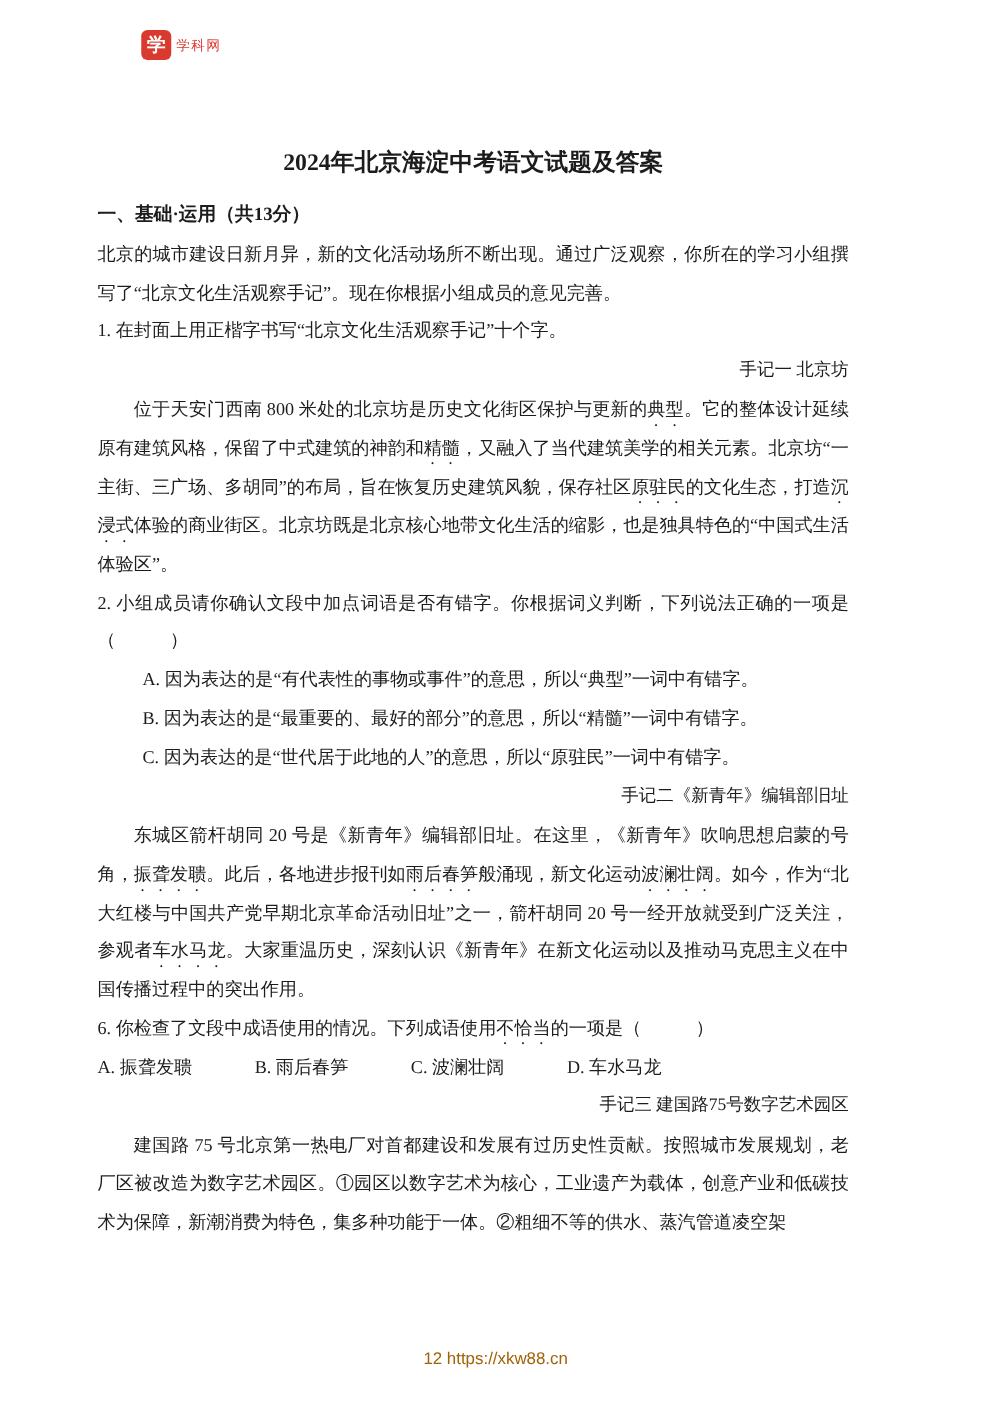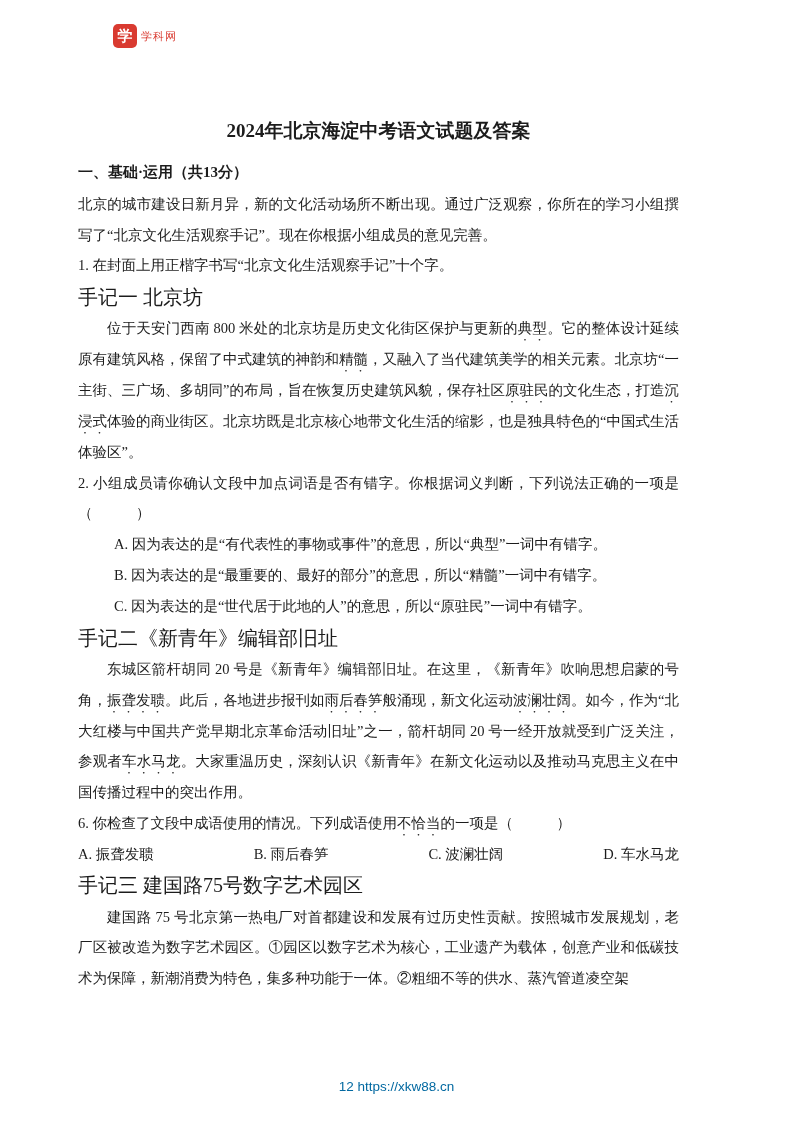--- a/index.html
+++ b/index.html
@@ -30,37 +30,36 @@
   }
   p.body{
     margin:0;
     font-size:14.5px;
     line-height:30.5px;
     text-align:justify;
   }
   .indent{text-indent:2em;}
   .center-line{
     margin:1px 0;
-    font-size:20px;
+    font-size:14px;
     line-height:30.5px;
-    text-align:left;
+    text-align:right;
   }
   .options{margin:0;}
   .options .opt{
     font-size:14.5px;
     line-height:31px;
     text-align:justify;
     margin-left:36px;
   }
   .idiom-row{
     display:flex;
-    gap:30px;
+    gap:50px;
     font-size:14.5px;
     line-height:30.5px;
-    justify-content:space-between;
   }
   .em-dot{
     -webkit-text-emphasis:filled dot;
     -webkit-text-emphasis-position:under;
     text-emphasis:filled dot;
     text-emphasis-position:under right;
   }
   .logo{
     position:absolute;
     top:24px;left:113px;
@@ -79,21 +78,21 @@
     font-size:11px;
     letter-spacing:1px;
     font-family:"Liberation Sans",sans-serif;
     text-align:right;
   }
   .footer{
     position:absolute;
     bottom:28px;left:0;
     width:100%;
     text-align:center;
-    color:#0369a1;
+    color:#a16207;
     font-size:13.5px;
     font-family:"Liberation Sans",sans-serif;
   }
 </style>
 </head>
 <body>
 
 <div class="logo">
   <span class="logo-box">学</span>
   <span class="logo-text">学科网</span>

